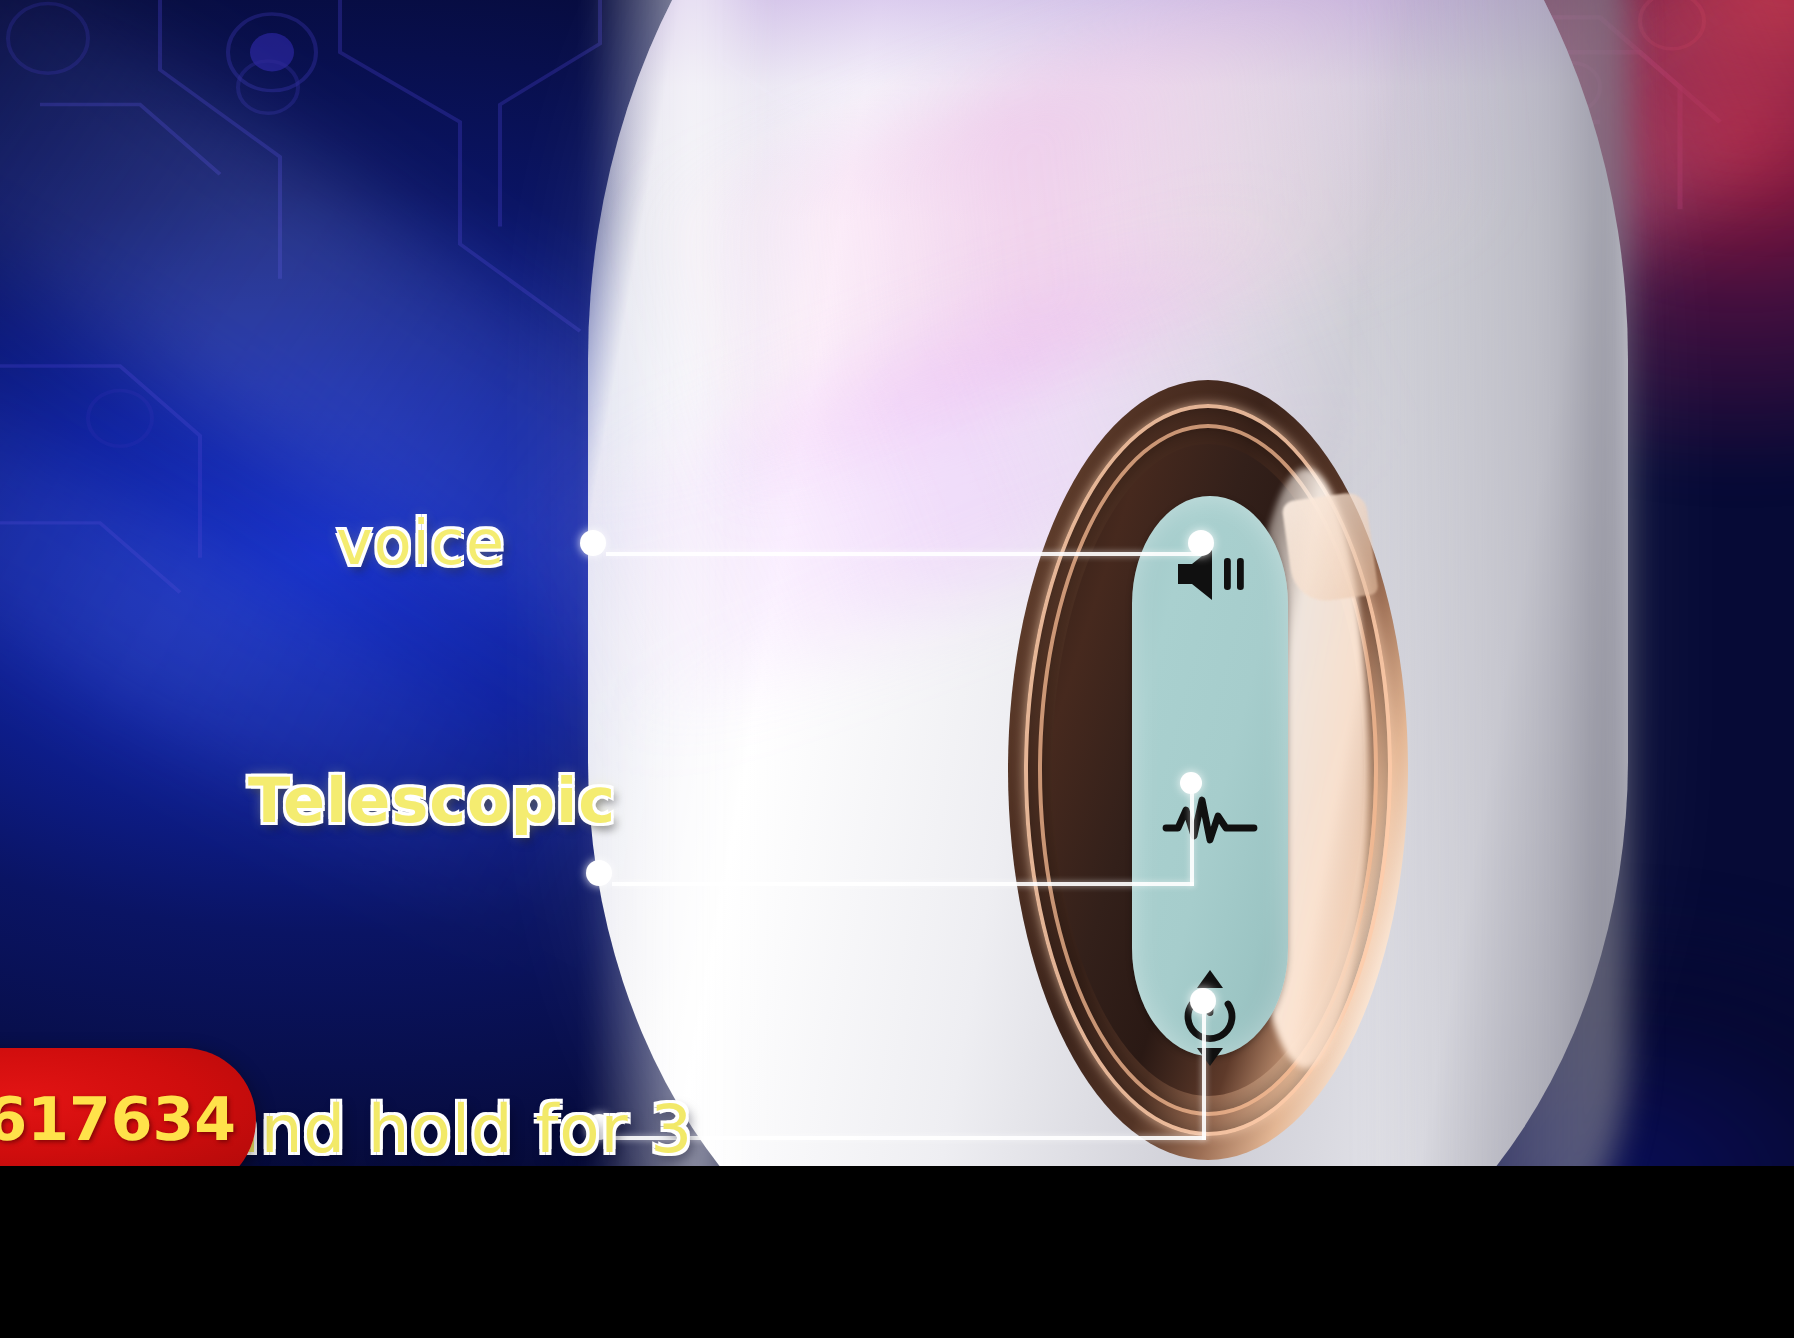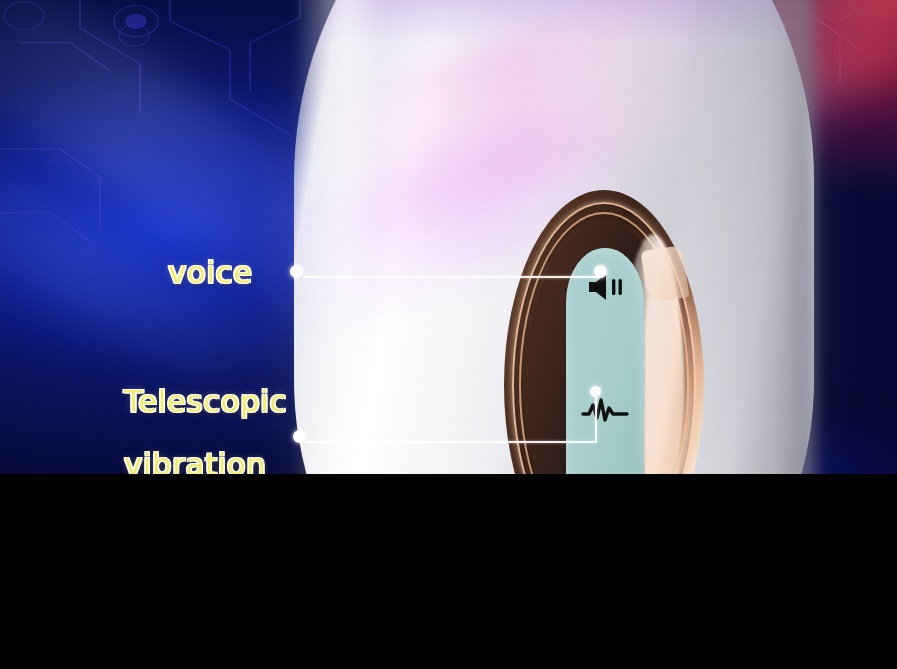--- a/index.html
+++ b/index.html
@@ -1,17 +1,17 @@
 <!DOCTYPE html>
 <html><head>
 <meta charset="utf-8">
 <style>
   html,body{margin:0;padding:0;background:#000;}
   #stage{
-    position:relative;width:897px;height:474px;overflow:hidden;
+    position:relative;width:897px;height:583px;overflow:hidden;
     font-family:"DejaVu Sans","Liberation Sans",sans-serif;
     background:#14532d;
   }
 
   
   .bg-base{
     position:absolute;inset:0;
     background:
       radial-gradient(ellipse 60% 55% at 18% 48%, #1630c8 0%, #0f22a0 28%, #0a1464 58%, #060a36 100%),
       linear-gradient(180deg,#05052a 0%,#0b1470 40%,#0a1270 70%,#070a3a 100%);
@@ -342,22 +342,21 @@
 
   <div>
     <div class="lead-line" style="left:306px;top:568px;width:297px;height:2px;"></div>
     <div class="lead-line" style="left:601px;top:500px;width:2px;height:70px;"></div>
     <div class="dot" style="left:293px;top:557px;"></div>
     <div class="dot" style="left:595px;top:494px;"></div>
   </div>
 
   <div class="label" style="left:168px;top:254px;">voice</div>
 
-  <div class="label" style="left:124px;top:383px;">Telescopic</div>
-  <div class="label" style="left:124px;top:446px;">vibration</div>
+  <div class="label" style="left:124px;top:383px;font-weight:bold;">Telescopic</div>
 
   <div class="caption" style="left:10px;top:545px;">Press and hold for 3</div>
 
   <div class="badge">
     <span class="badge-text">979617634</span>
   </div>
 
 </div>
 
 </body></html>

